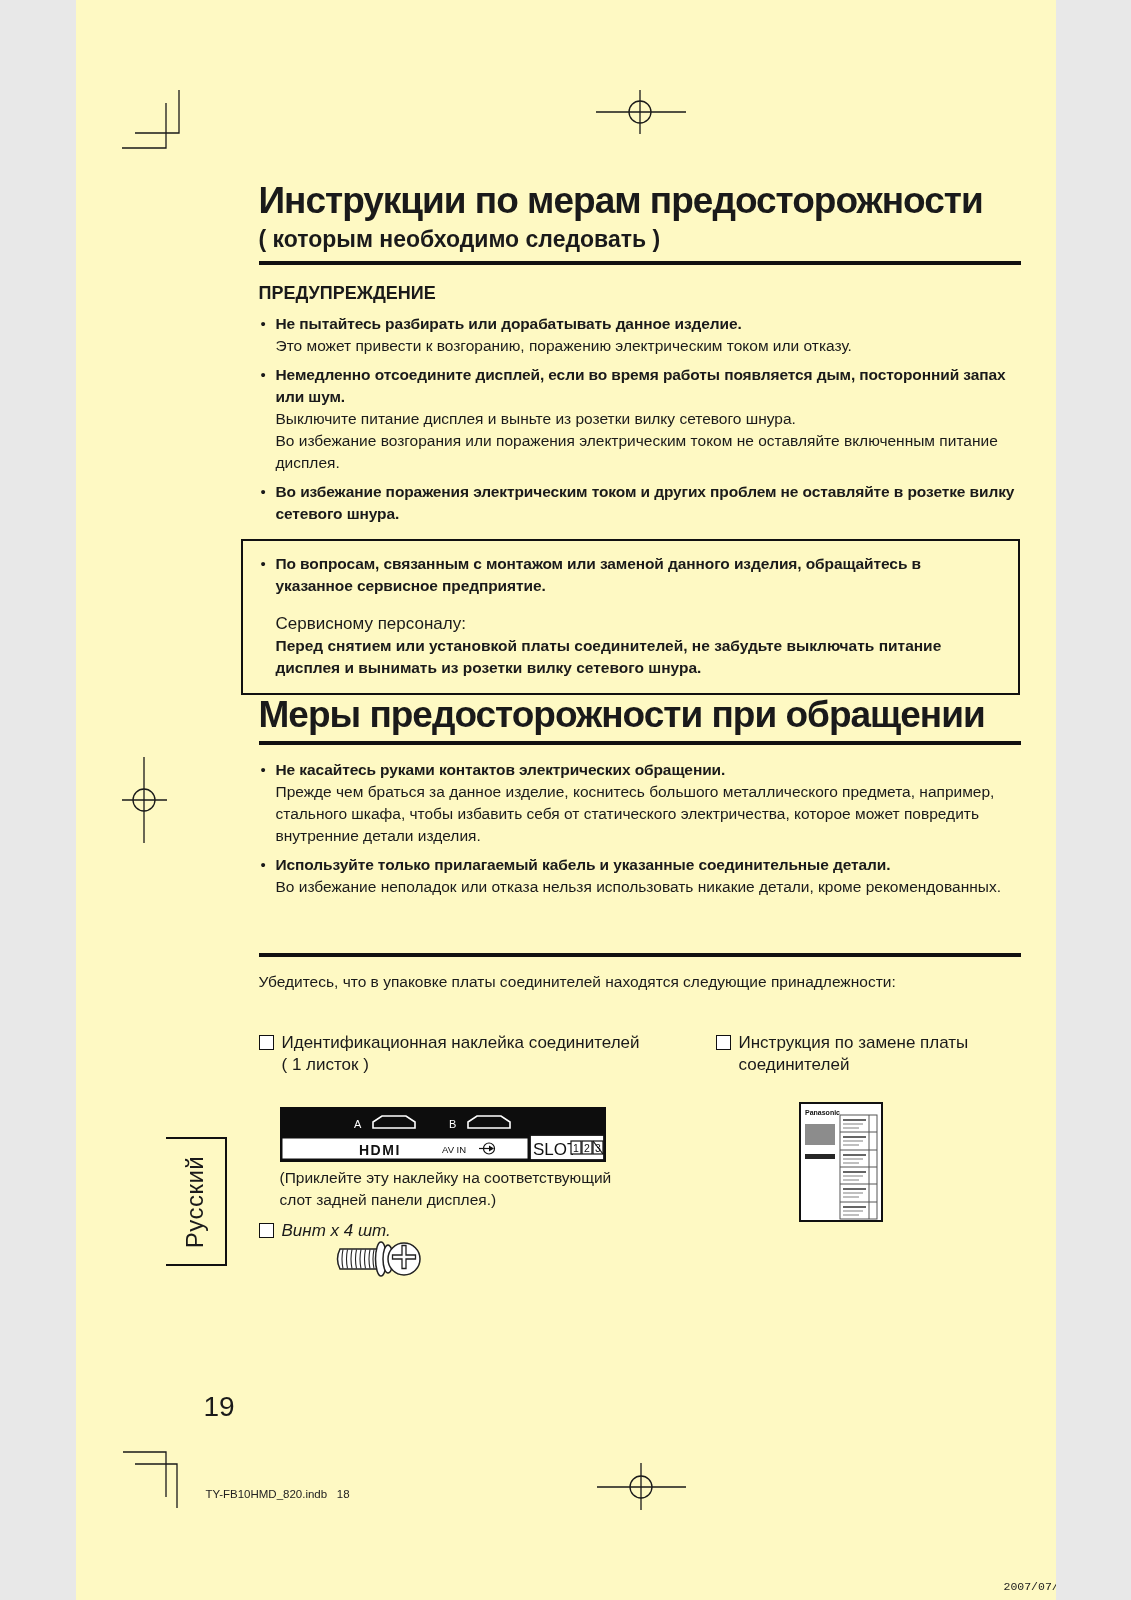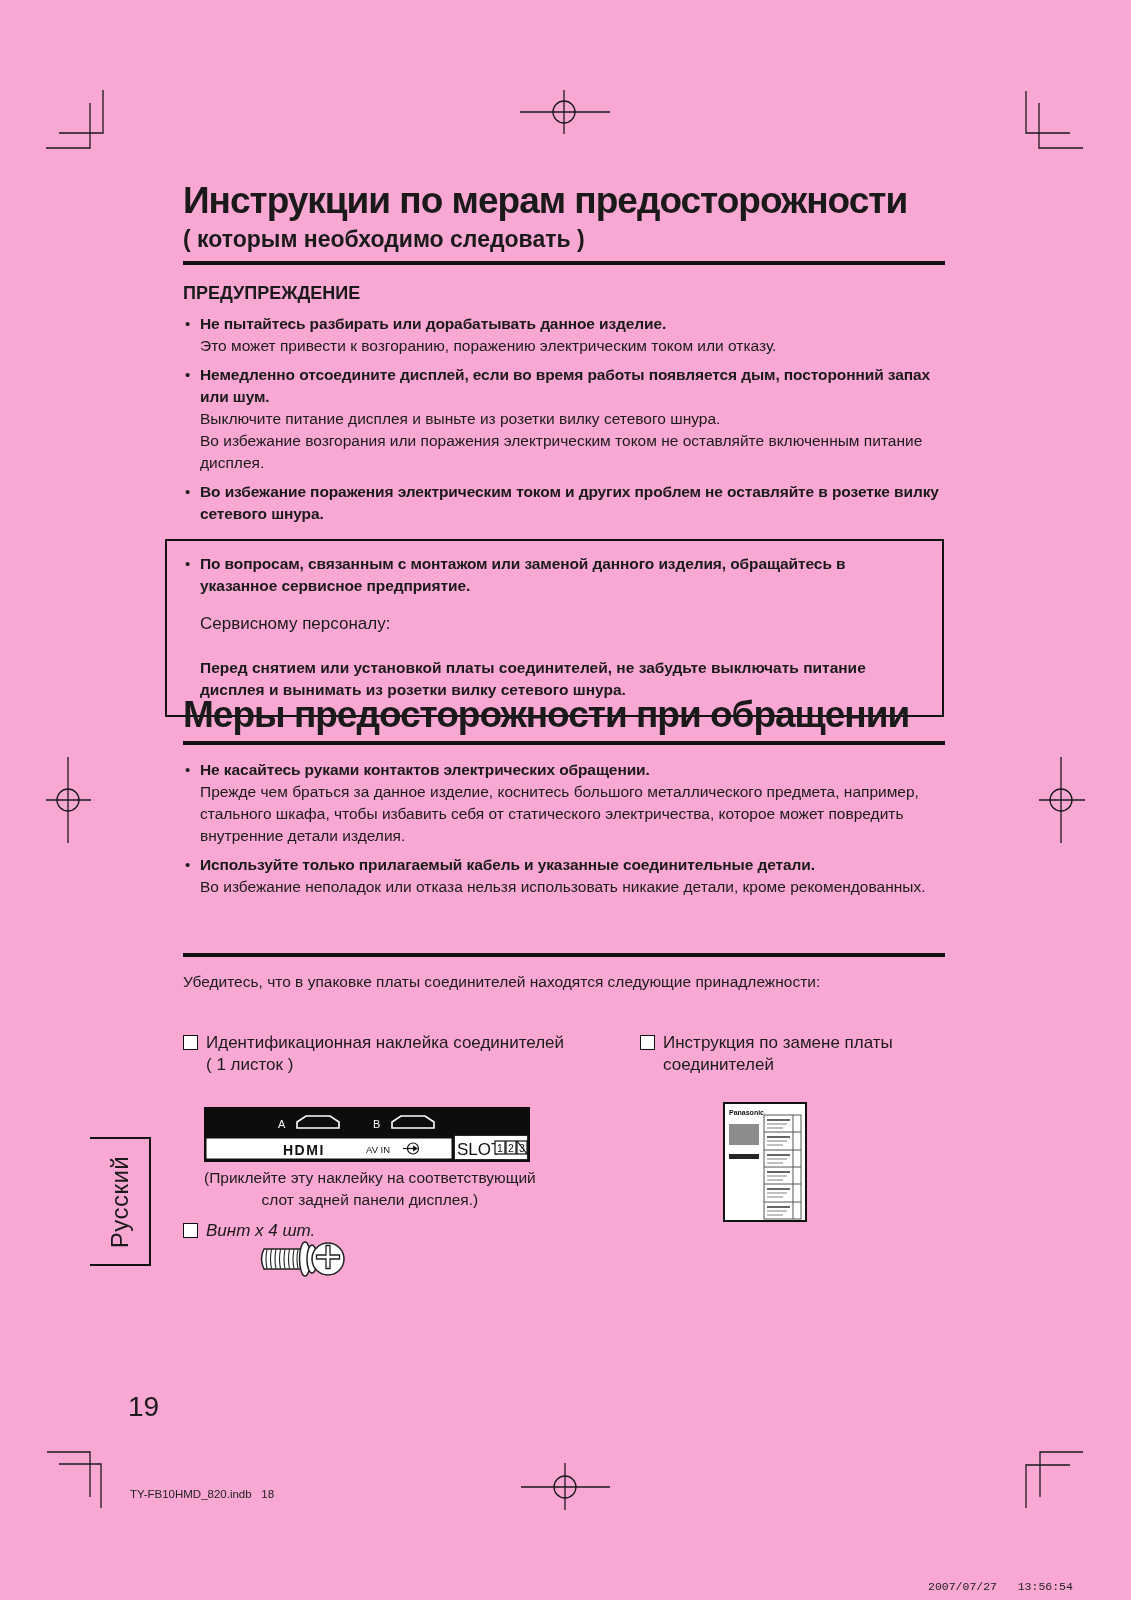--- a/index.html
+++ b/index.html
@@ -1,17 +1,17 @@
 <!DOCTYPE html>
 <html><head>
 <meta charset="utf-8">
 <style>
   html,body{margin:0;padding:0;background:#e8e8e8;}
   .page{
-    position:relative;width:1131px;height:1600px;background:#f9a8d4;
+    position:relative;width:980px;height:1600px;background:#fef9c3;
     font-family:"Liberation Sans",sans-serif;color:#1a1a1a;overflow:hidden;
     margin:0 auto;
   }
   .marks{position:absolute;left:0;top:0;pointer-events:none;}
 
   
   .h1{font-size:37px;font-weight:700;letter-spacing:-1px;line-height:36px;}
   .h1-sub{font-size:23px;font-weight:700;margin-top:6px;line-height:28px;}
   .rule{height:4px;background:#111;margin-top:8px;}
   .warn{font-size:18px;font-weight:700;margin-top:18px;line-height:20px;}
@@ -20,39 +20,39 @@
   .bullets{margin-top:10px;}
   .bullet{position:relative;padding-left:17px;margin-bottom:7px;font-size:15.5px;line-height:22px;}
   .bullet::before{content:"•";position:absolute;left:2px;top:0;font-size:15px;}
   .lead{display:block;font-weight:700;letter-spacing:-0.1px;}
   .b-body{display:block;font-weight:400;}
 
   .service-box{border:2px solid #111;margin-top:14px;margin-left:-18px;width:779px;
     padding:12px 16px 14px 16px;box-sizing:border-box;}
   .service-box .bullet{margin-bottom:16px;}
   .sb-note{display:block;padding-left:17px;font-size:17px;line-height:22px;margin-top:2px;}
-  .sb-instr{display:block;padding-left:17px;font-size:15.5px;line-height:22px;font-weight:700;margin-top:22px;}
+  .sb-instr{display:block;padding-left:17px;font-size:15.5px;line-height:22px;font-weight:700;margin-top:0;}
 
   section{position:absolute;left:183px;width:762px;}
   #sec-safety{top:183px;}
   #sec-handling{top:697px;}
   #sec-acc{top:945px;}
   .intro{margin-top:14px;font-size:15.5px;line-height:22px;}
 
   
   .acc-item{position:absolute;display:flex;gap:8px;font-size:17px;line-height:22px;}
   .checkbox{flex:0 0 auto;width:13px;height:13px;border:1.6px solid #111;margin-top:3px;background:#fff;}
   .acc-label span{display:block;}
 
   #acc-item1{left:183px;top:1032px;}
   #acc-item2{left:640px;top:1032px;}
   #acc-item3{left:183px;top:1220px;font-style:italic;}
   #sticker{position:absolute;left:204px;top:1107px;}
   #sticker-note{position:absolute;left:204px;top:1167px;font-size:15.5px;line-height:22px;}
-  #sticker-note span{display:block;text-align:center;}
+  #sticker-note span{display:block;}
   #doc-icon{position:absolute;left:723px;top:1102px;}
   #screw{position:absolute;left:255px;top:1231px;}
 
   
   .sidetab{position:absolute;left:90px;top:1137px;width:59px;height:125px;
     border-top:2px solid #111;border-right:2px solid #111;border-bottom:2px solid #111;}
   .sidetab span{position:absolute;left:50%;top:50%;transform:translate(-50%,-50%) rotate(-90deg);
     font-size:24px;white-space:nowrap;letter-spacing:0.5px;}
 
   

